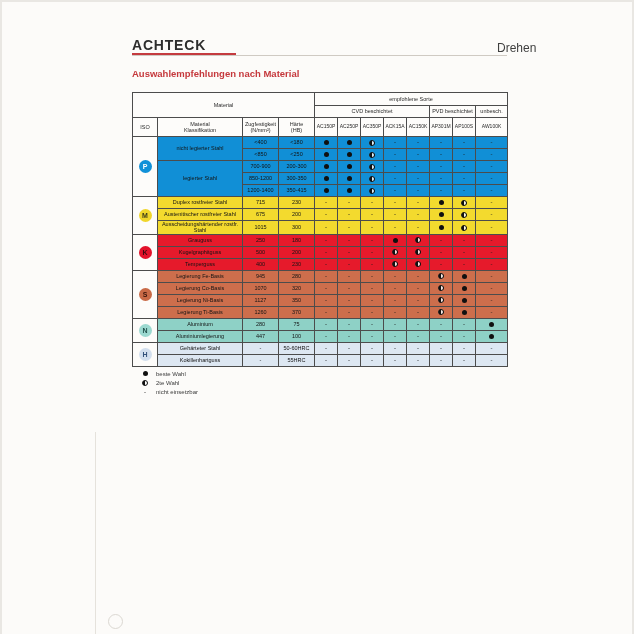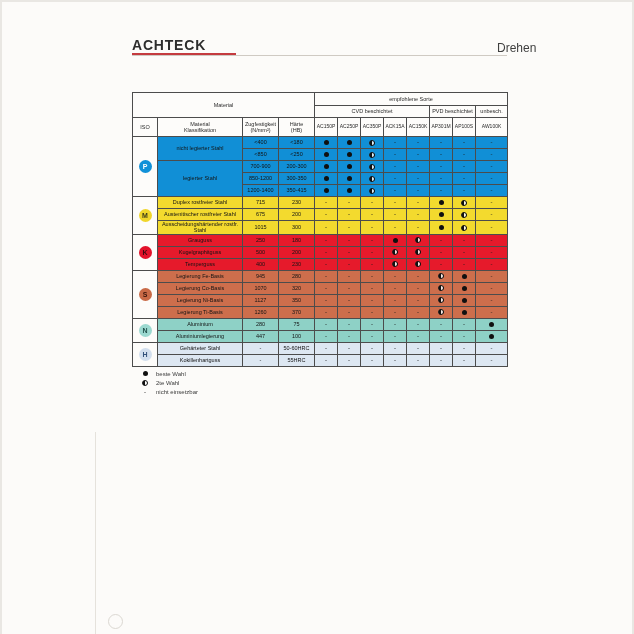--- a/index.html
+++ b/index.html
@@ -51,20 +51,21 @@
 </head>
 <body>
 
 <div class="page">
 
   <div class="logo">ACHTECK</div>
   <div class="logo-underline"></div>
   <div class="header-rule"></div>
   <div class="drehen">Drehen</div>
 
+  <div class="page-title">Auswahlempfehlungen nach Material</div>
 
   <table>
     <colgroup>
       <col style="width:25px">
         <col style="width:85px">
         <col style="width:36px">
         <col style="width:36px">
       <col style="width:23px">
         <col style="width:23px">
         <col style="width:23px">

